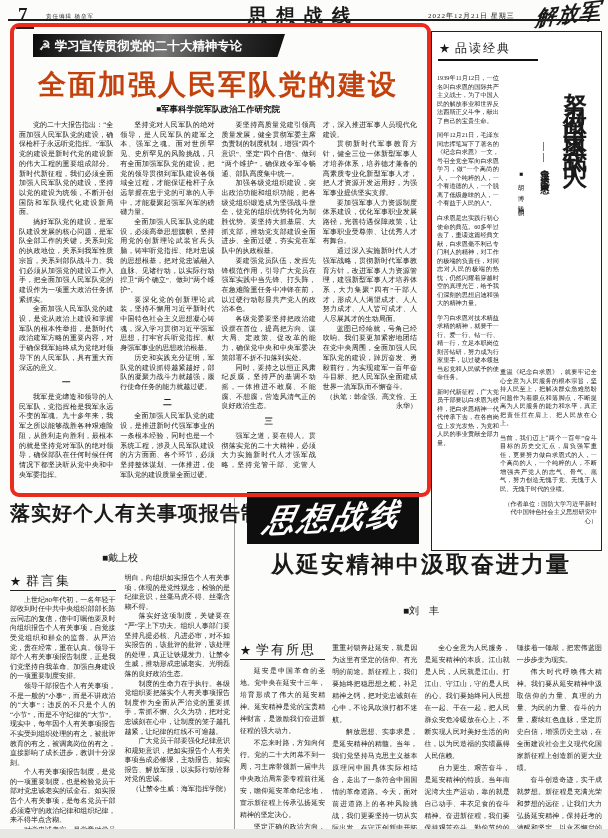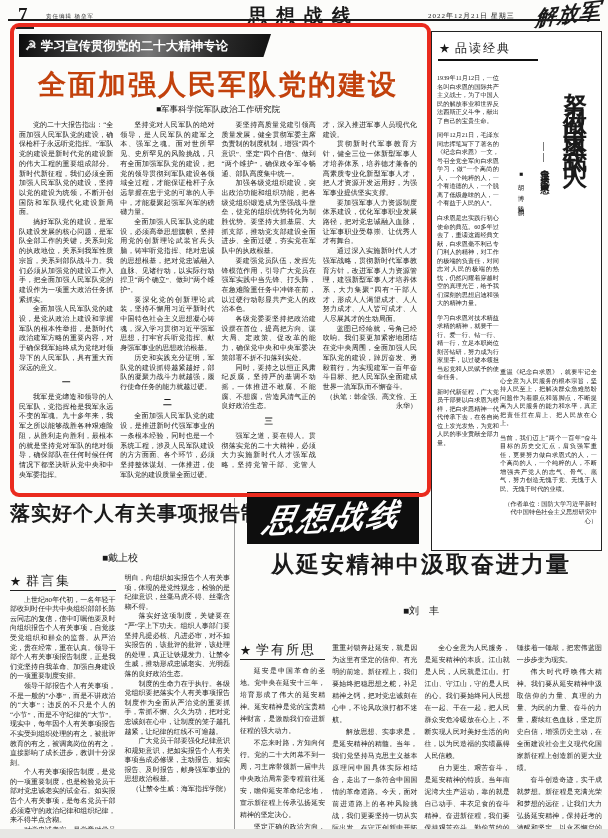--- a/index.html
+++ b/index.html
@@ -12,27 +12,27 @@
   .hdr-pagenum{position:absolute;left:16px;top:4px;font-size:19px;font-weight:bold;border-bottom:2px solid #222;padding:0 6px 1px 2px;}
   .hdr-editor{position:absolute;left:46px;top:13px;font-size:5.5px;color:#333;letter-spacing:1px;}
   .hdr-section{position:absolute;left:204px;top:3px;width:200px;text-align:center;font-size:19px;font-weight:bold;letter-spacing:9px;}
   .hdr-date{position:absolute;left:428px;top:11px;font-size:7px;letter-spacing:1px;}
   .hdr-masthead{position:absolute;left:534px;top:0px;font-size:21px;font-weight:900;font-style:italic;transform:rotate(-7deg) skewX(-12deg);letter-spacing:1px;}
   .hdr-rule{position:absolute;left:8px;top:19px;width:592px;height:2px;background:#1c1c1c;}
   
   .red-box{position:absolute;left:10px;top:23px;width:413px;height:466px;border:4px solid #ea2b1e;border-radius:9px;z-index:40;pointer-events:none;}
   
   .main-article{position:absolute;left:19px;top:28px;width:398px;}
-  .banner{position:absolute;left:0;top:6px;width:252px;height:23px;
+  .banner{position:absolute;left:14px;top:6px;width:252px;height:23px;
     background:linear-gradient(100deg,#0c0c0c 0%,#454545 30%,#777 52%,#2b2b2b 78%,#111 100%);
     clip-path:polygon(0 0,100% 0,97% 100%,0 100%);
     color:#fff;font-size:12.5px;font-weight:bold;line-height:23px;padding-left:6px;box-sizing:border-box;}
   .banner .emblem{color:#e8e8e8;font-size:13px;margin-right:4px;}
   .main-title{position:absolute;left:0;top:38px;width:100%;text-align:center;font-size:28px;font-weight:bold;color:#c2410c;letter-spacing:2px;white-space:nowrap;}
-  .main-byline{position:absolute;left:0;top:76px;width:100%;text-align:center;font-size:8.5px;font-weight:normal;}
+  .main-byline{position:absolute;left:0;top:76px;width:100%;text-align:center;font-size:8.5px;font-weight:bold;}
   .main-body{position:absolute;left:0;top:93px;width:398px;height:361px;
     column-count:4;column-gap:7px;column-fill:auto;
     font-size:7px;line-height:9.7px;text-align:justify;color:#191919;}
   .main-body p,.cols p{margin:0;text-indent:2em;}
   .marker{text-align:center;font-weight:bold;font-size:8.5px;margin:5px 0;text-indent:0;}
   .with-signoff p:last-child{text-align:right;text-indent:0;}
   
   .classics{position:absolute;left:431px;top:31px;width:171px;height:520px;border:1.5px solid #222;background:#fff;box-sizing:border-box;}
   .col-header{font-size:12px;font-weight:normal;letter-spacing:2px;white-space:nowrap;}
   .star-icon{font-size:11px;margin-right:3px;}
@@ -92,21 +92,21 @@
       <div class="marker">二</div>
       <p>全面加强人民军队党的建设，是推进新时代强军事业的一条根本经验，同时也是一个系统工程，涉及人民军队建设的方方面面、各个环节，必须坚持整体谋划、一体推进，使军队党的建设质量全面过硬。</p>
       <p>要坚持高质量党建引领高质量发展，健全贯彻军委主席负责制的制度机制，增强“四个意识”、坚定“四个自信”、做到“两个维护”，确保政令军令畅通、部队高度集中统一。</p>
       <p>加强各级党组织建设，突出政治功能和组织功能，把各级党组织锻造成为坚强战斗堡垒，使党的组织优势转化为制胜优势。要坚持大抓基层、大抓支部，推动党支部建设全面进步、全面过硬，夯实党在军队中的执政根基。</p>
       <p>要建强党员队伍，发挥先锋模范作用，引导广大党员在强军实践中当先锋、打头阵，在急难险重任务中冲锋在前，以过硬行动彰显共产党人的政治本色。</p>
       <p>各级党委要坚持把政治建设摆在首位，提高把方向、谋大局、定政策、促改革的能力，确保党中央和中央军委决策部署不折不扣落到实处。</p>
       <p>同时，要持之以恒正风肃纪反腐，坚持严的基调不动摇，一体推进不敢腐、不能腐、不想腐，营造风清气正的良好政治生态。</p>
       <div class="marker">三</div>
       <p>强军之道，要在得人。贯彻落实党的二十大精神，必须大力实施新时代人才强军战略，坚持党管干部、党管人才，深入推进军事人员现代化建设。</p>
       <p>贯彻新时代军事教育方针，健全三位一体新型军事人才培养体系，培养德才兼备的高素质专业化新型军事人才，把人才资源开发运用好，为强军事业提供坚实支撑。</p>
-      <p>要加强军事人力资源制度体系建设，优化军事职业发展路径，把对党忠诚融入血脉，让军事职业受尊崇、让优秀人才有舞台。</p>
+      <p>要加强军事人力资源制度体系建设，优化军事职业发展路径，完善待遇保障政策，让军事职业受尊崇、让优秀人才有舞台。</p>
       <p>通过深入实施新时代人才强军战略，贯彻新时代军事教育方针，改进军事人力资源管理，建强新型军事人才培养体系，大力集聚“四有”干部人才，形成人人渴望成才、人人努力成才、人人皆可成才、人人尽展其才的生动局面。</p>
       <p>蓝图已经绘就，号角已经吹响。我们要更加紧密地团结在党中央周围，全面加强人民军队党的建设，踔厉奋发、勇毅前行，为实现建军一百年奋斗目标、把人民军队全面建成世界一流军队而不懈奋斗。</p>
       <p>（执笔：韩金强、高文俭、王永华）</p>
     </div>
 </div>
 
 <div class="classics">
   <div class="head col-header">
     <span class="star-icon">★</span><span>品读经典</span>
   </div>
@@ -134,21 +134,21 @@
   <div class="report-title">落实好个人有关事项报告制度</div>
   <div class="small-byline">■戴上校</div>
   <div class="cols report-cols with-signoff">
     <div class="col-header"><span class="star-icon">★</span><span>群言集</span></div>
   <p>上世纪80年代初，一名年轻干部收到时任中共中央组织部部长陈云同志的复信，信中叮嘱他要及时向组织报告个人有关事项，自觉接受党组织和群众的监督。从严治党，贵在经常，重在认真。领导干部个人有关事项报告制度，正是我们党坚持自我革命、加强自身建设的一项重要制度安排。</p>
       <p>领导干部报告个人有关事项，不是一般的“小事”，而是不讲政治的“大事”；违反的不只是个人的“小节”，而是不守纪律的“大节”。现实中，每年因个人有关事项报告不实受到组织处理的有之，被批评教育的有之，被调离岗位的有之，直接影响了成长进步，教训十分深刻。</p>
       <p>个人有关事项报告制度，是党的一项重要制度，也是检验党员干部对党忠诚老实的试金石。如实报告个人有关事项，是每名党员干部必须遵守的政治纪律和组织纪律，来不得半点含糊。</p>
       <p>对党忠诚老实，是党章对党员的基本要求。每名党员干部都应当明白，向组织如实报告个人有关事项，体现的是党性观念，检验的是纪律意识，丝毫马虎不得、丝毫含糊不得。</p>
       <p>落实好这项制度，关键要在“严”字上下功夫。组织人事部门要坚持凡提必核、凡进必审，对不如实报告的，该批评的批评，该处理的处理，真正让铁规发力、让禁令生威，推动形成忠诚老实、光明磊落的良好政治生态。</p>
       <p>制度的生命力在于执行。各级党组织要把落实个人有关事项报告制度作为全面从严治党的重要抓手，常抓不懈、久久为功，把对党忠诚刻在心中，让制度的笼子越扎越紧，让纪律的红线不可逾越。</p>
-      <p>广大党员干部要强化纪律意识和规矩意识，把如实报告个人有关事项当成必修课，主动报告、如实报告、及时报告，献身强军事业的思想政治根基。</p>
+      <p>广大党员干部要强化纪律意识和规矩意识，把如实报告个人有关事项当成必修课，主动报告、如实报告、解放军报，以实际行动诠释对党的忠诚。</p>
       <p>（让禁令生威：海军指挥学院）</p>
     </div>
 </div>
 
 <div class="calligraphy">
   <span>思想战线</span>
 </div>
 
 <div class="yanan">
   <div class="yanan-title">从延安精神中汲取奋进力量</div>

